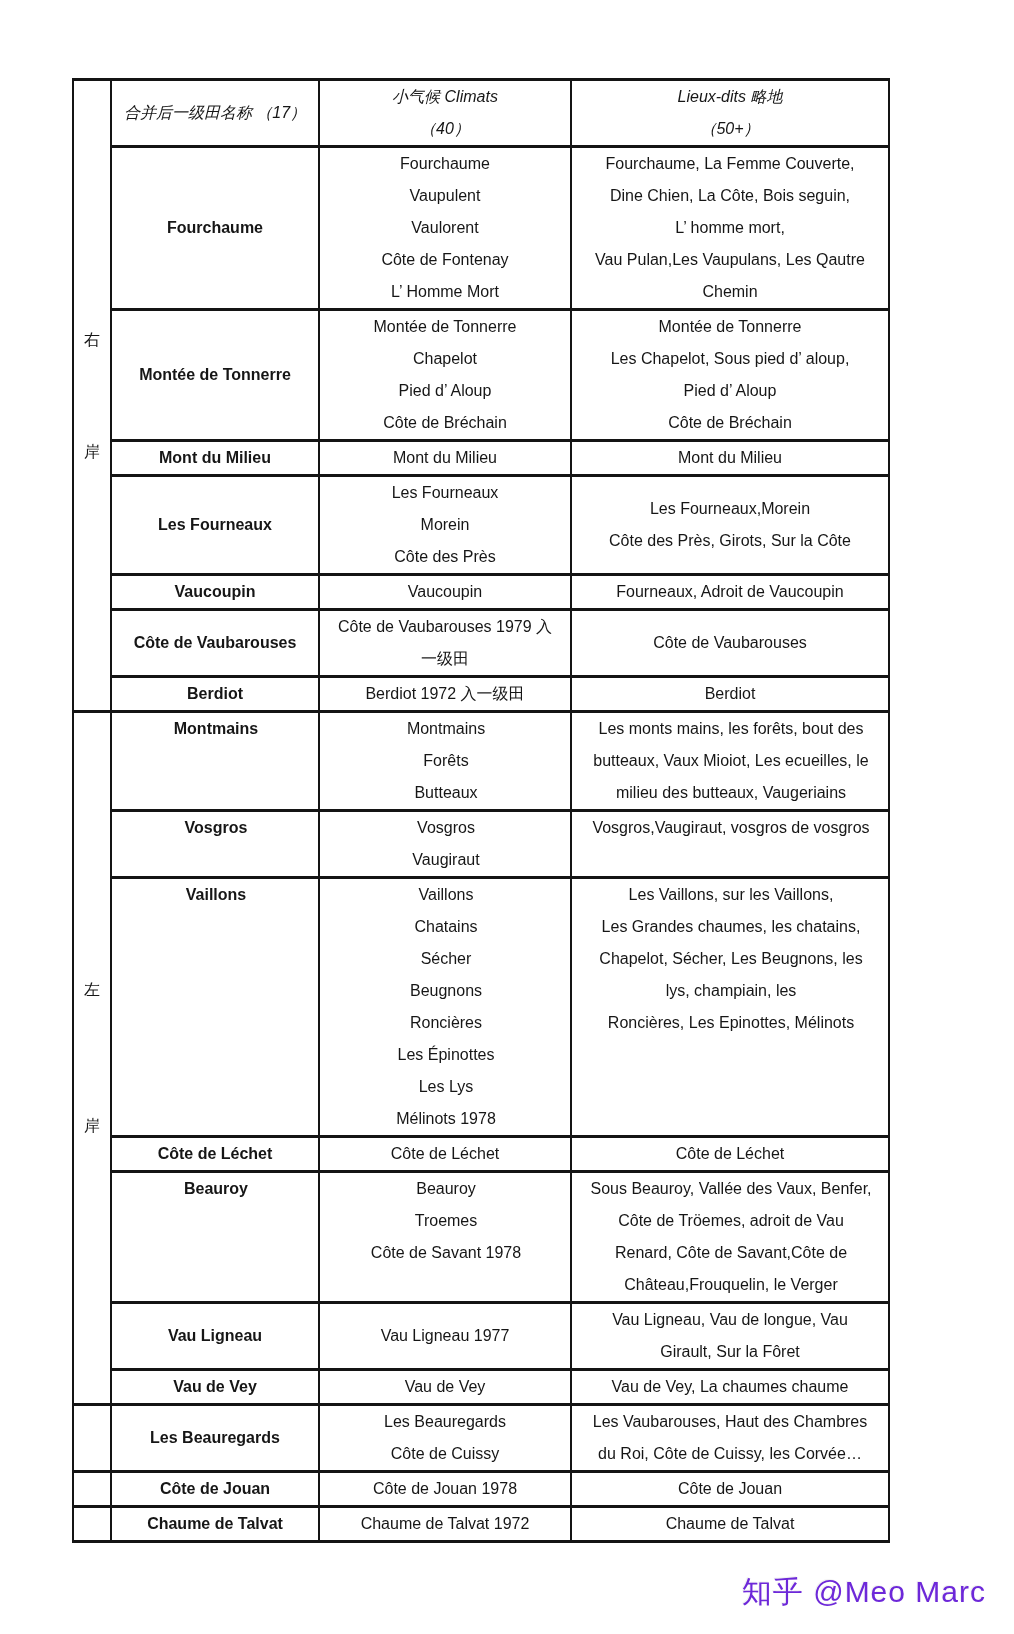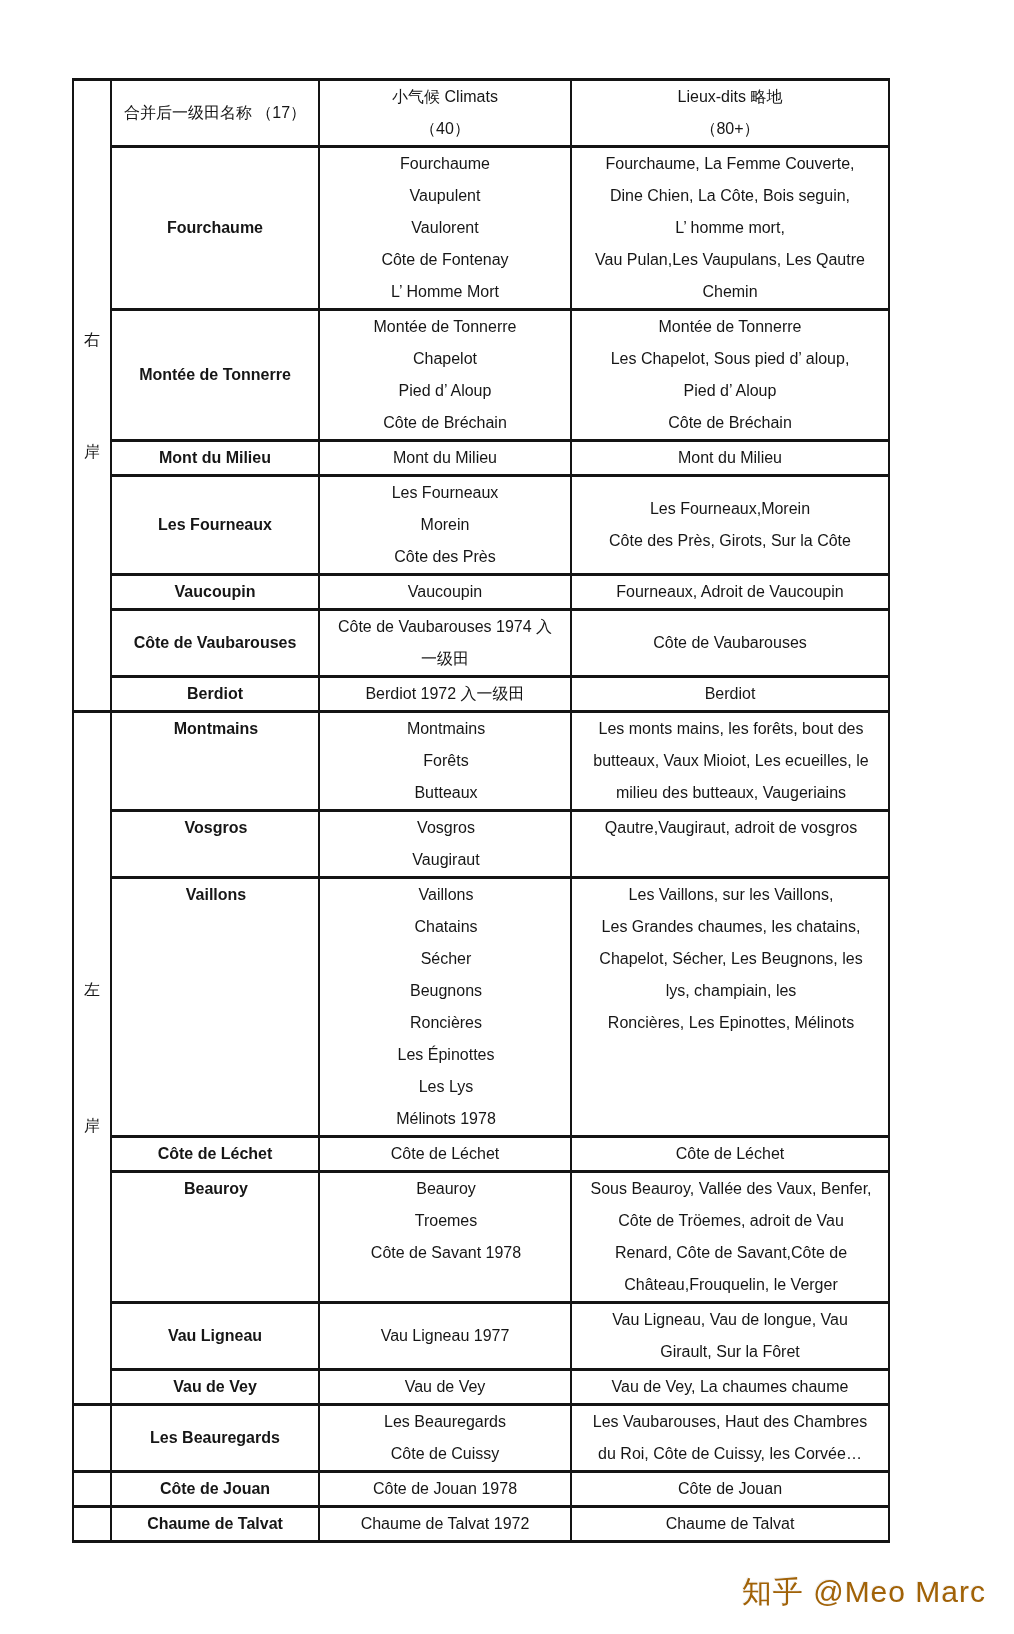--- a/index.html
+++ b/index.html
@@ -41,29 +41,29 @@
   }
   .bank-inner {
     display: flex;
     flex-direction: column;
     align-items: center;
     justify-content: center;
   }
   .bank-inner.gap-right { gap: 80px; }
   .bank-inner.gap-left  { gap: 104px; }
   td.name-cell { font-weight: bold; }
-  td.header-cell { font-weight: normal; }
+  td.header-cell { font-weight: normal; font-style: italic; }
   tr.va-top td.name-cell,
   tr.va-top td.text-cell { vertical-align: top; padding-left: 8px; }
   .watermark {
     position: absolute;
     top: 1572px;
     right: 28px;
     font-size: 30px;
-    color: #a16207;
+    color: #6d28d9;
     letter-spacing: 1px;
     text-shadow: 1px 1px 0 #ffffff, -1px -1px 0 #f2f2f2;
     white-space: nowrap;
   }
 </style>
 </head>
 <body>
 
 <div class="page">
 
@@ -80,21 +80,21 @@
       <td class="bank-cell" rowspan="8">
         <div class="bank-inner gap-right">
           <span>右</span>
           <span>岸</span>
         </div>
       </td>
       <td class="header-cell">合并后一级田名称 （17）</td>
       <td class="header-cell">小气候 Climats
 （40）</td>
       <td class="header-cell">Lieux-dits 略地
-（80+）</td>
+（50+）</td>
     </tr>
 
     <tr style="height:160px">
       <td class="name-cell">Fourchaume</td>
       <td class="text-cell">Fourchaume
 Vaupulent
 Vaulorent
 Côte de Fontenay
 L’ Homme Mort</td>
       <td class="text-cell">Fourchaume, La Femme Couverte,
@@ -132,21 +132,21 @@
     </tr>
 
     <tr style="height:32px">
       <td class="name-cell">Vaucoupin</td>
       <td class="text-cell">Vaucoupin</td>
       <td class="text-cell">Fourneaux, Adroit de Vaucoupin</td>
     </tr>
 
     <tr style="height:64px">
       <td class="name-cell">Côte de Vaubarouses</td>
-      <td class="text-cell">Côte de Vaubarouses 1974 入
+      <td class="text-cell">Côte de Vaubarouses 1979 入
 一级田</td>
       <td class="text-cell">Côte de Vaubarouses</td>
     </tr>
 
     <tr style="height:32px">
       <td class="name-cell">Berdiot</td>
       <td class="text-cell">Berdiot 1972 入一级田</td>
       <td class="text-cell">Berdiot</td>
     </tr>
 
@@ -163,21 +163,21 @@
 Butteaux</td>
       <td class="text-cell">Les monts mains, les forêts, bout des
 butteaux, Vaux Mioiot, Les ecueilles, le
 milieu des butteaux, Vaugeriains</td>
     </tr>
 
     <tr class="va-top" style="height:64px">
       <td class="name-cell">Vosgros</td>
       <td class="text-cell">Vosgros
 Vaugiraut</td>
-      <td class="text-cell">Qautre,Vaugiraut, adroit de vosgros</td>
+      <td class="text-cell">Vosgros,Vaugiraut, vosgros de vosgros</td>
     </tr>
 
     <tr class="va-top" style="height:256px">
       <td class="name-cell">Vaillons</td>
       <td class="text-cell">Vaillons
 Chatains
 Sécher
 Beugnons
 Roncières
 Les Épinottes

